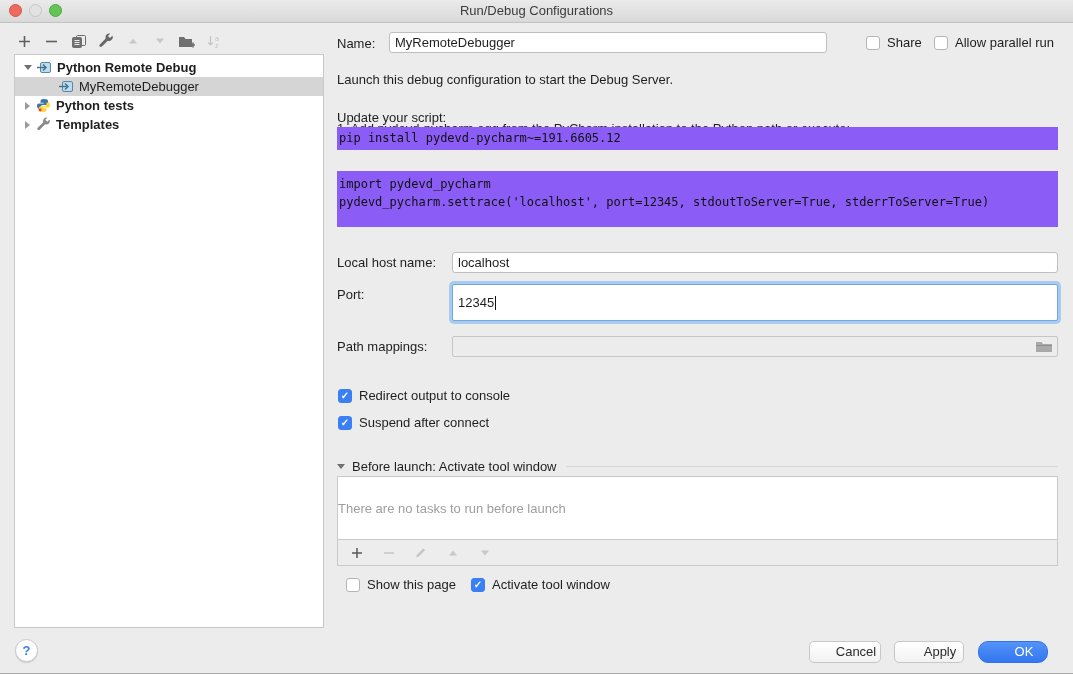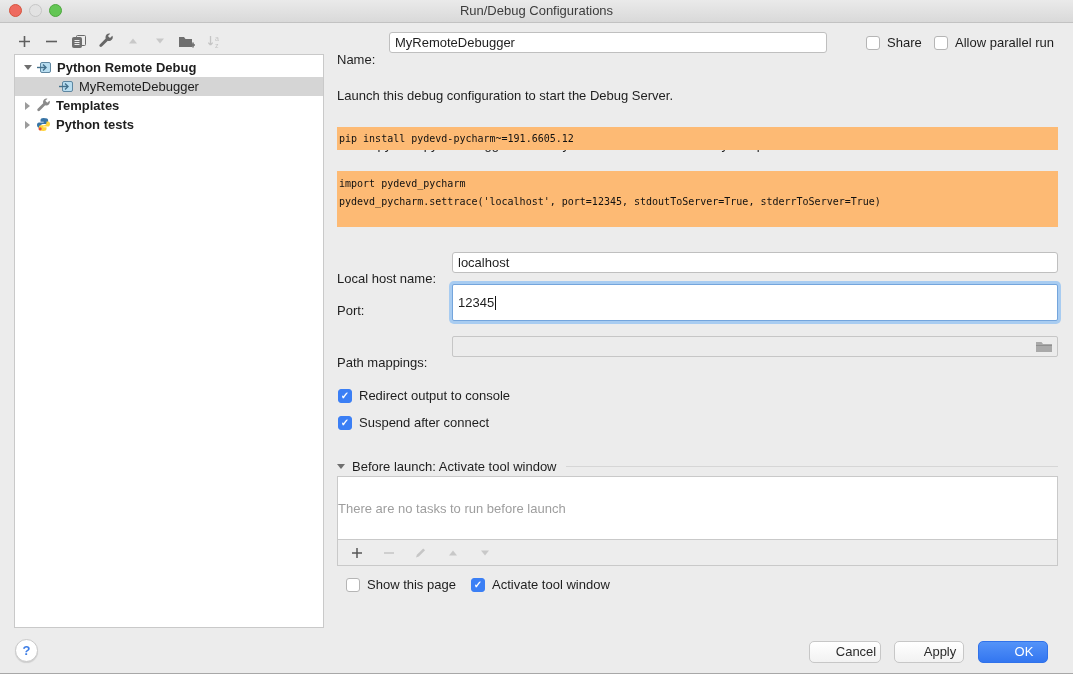--- a/index.html
+++ b/index.html
@@ -27,49 +27,49 @@
   .tree-row.selected{background:#D5D5D5;}
   .tree-row.child{padding-left:41px;}
   .tri-down{width:0;height:0;border-left:4px solid transparent;border-right:4px solid transparent;border-top:5px solid #6F6F6F;}
   .tri-right{width:0;height:0;border-top:4px solid transparent;border-bottom:4px solid transparent;border-left:5px solid #9B9B9B;}
   
   .help-btn{position:absolute;left:15px;top:639px;width:23px;height:23px;border-radius:50%;background:#fff;
     border:1px solid #C9C9C9;box-shadow:0 1px 1px rgba(0,0,0,.12);color:#3E7EE6;font-weight:bold;
     text-align:center;line-height:21px;box-sizing:border-box;cursor:pointer;}
   
   .main{position:absolute;left:337px;top:22px;width:736px;height:652px;}
-  .abs{position:absolute;margin-top:16px;}
+  .abs{position:absolute;}
   .lbl{color:#1e1e1e;}
   .txt-input{position:absolute;height:21px;box-sizing:border-box;border:1px solid #BFBFBF;border-radius:3px;
     background:#fff;font-family:"Liberation Sans",sans-serif;font-size:13px;color:#1e1e1e;padding:0 5px;outline:none;}
   .textbox{position:absolute;height:37px;box-sizing:border-box;border:1px solid #74A5DC;border-radius:2px;
     background:#fff;display:flex;align-items:center;padding:0 5px;box-shadow:0 0 0 3px #A8CCF1;}
   .caret{display:inline-block;width:1px;height:14px;background:#111;margin-left:1px;}
   .disabled-field{position:absolute;height:21px;box-sizing:border-box;border:1px solid #C6C6C6;border-radius:2px;
     background:#ECECEC;}
   .disabled-field .fold{position:absolute;right:4px;top:3px;}
-  .codeblock{position:absolute;left:0;width:721px;background:#fdba74;font-family:"DejaVu Sans Mono",monospace;
-    font-size:10px;color:#111;box-sizing:border-box;padding-left:2px;}
+  .codeblock{position:absolute;left:0;width:721px;background:#8b5cf6;font-family:"DejaVu Sans Mono",monospace;
+    font-size:12px;color:#111;box-sizing:border-box;padding-left:2px;}
   .cb-row{position:absolute;display:flex;align-items:center;gap:7px;}
   .cb{width:14px;height:14px;border-radius:3px;background:#fff;border:1px solid #B5B5B5;box-sizing:border-box;
     flex:none;display:flex;align-items:center;justify-content:center;cursor:pointer;}
   .cb.checked{background:#3B7FF5;border-color:#3B7FF5;}
   .cb.checked::after{content:"✓";color:#fff;font-size:10px;font-weight:bold;line-height:1;}
   .bl-header{position:absolute;left:0;top:437px;width:721px;display:flex;align-items:center;}
   .bl-header .tri{width:0;height:0;border-left:4px solid transparent;border-right:4px solid transparent;
     border-top:5px solid #6F6F6F;margin-right:7px;}
   .bl-header .rule{flex:1;height:1px;background:#D6D6D6;margin-left:9px;}
   .bl-box{position:absolute;left:0;top:454px;width:721px;border:1px solid #C9C9C9;box-sizing:border-box;}
   .bl-list{height:62px;background:#fff;display:flex;align-items:center;justify-content:flex-start;color:#9E9E9E;}
   .bl-toolbar{height:25px;background:#EDEDED;border-top:1px solid #C9C9C9;display:flex;align-items:center;
     gap:15px;padding-left:10px;}
   .btn{position:absolute;top:619px;height:22px;border-radius:5px;border:1px solid #C7C7C7;
     background:linear-gradient(#FFFFFF,#F2F2F2);text-align:center;line-height:20px;font-size:13px;
     color:#2b2b2b;box-sizing:border-box;cursor:pointer;padding-left:22px;}
-  .btn.primary{background:linear-gradient(#5493F8,#3376F0);border-color:#3072EA;color:#fff;}
+  .btn.primary{background:linear-gradient(#5493F8,#3376F0);border-color:#3072EA;color:#fff;border-radius:10px;}
   .name-row-label{position:absolute;left:0;top:14px;}
 </style>
 </head>
 <body>
 
 <div class="window">
 
   <div class="titlebar">
     <div class="lights">
       <div class="light red"></div>
@@ -149,38 +149,38 @@
             <path d="M7 3.5l3 3-3 3" fill="none" stroke="#43708C" stroke-width="1.4"></path>
           </svg>
       </span>
       <span>MyRemoteDebugger</span>
     </div>
     <div class="tree-row bold">
       <span class="tw">
           <span class="tri-right"></span>
         </span>
       <span class="ticon">
-        <svg width="15" height="15" viewBox="0 0 16 16">
-            <path fill="#8A8A8A" d="M14.8 4.2c0 2-1.7 3.7-3.7 3.7-.4 0-.9-.1-1.3-.2l-5.9 5.9c-.6.6-1.5.6-2.1 0-.6-.6-.6-1.5 0-2.1l5.9-5.9c-.1-.4-.2-.8-.2-1.3C7.5 2.3 9.2.6 11.2.6c.4 0 .7 0 1 .1L9.9 3 12 5.1l2.3-2.3c.4.4.5.9.5 1.4z"></path>
-          </svg>
-      </span>
-      <span>Templates</span>
-    </div>
-    <div class="tree-row bold">
-      <span class="tw">
-          <span class="tri-right"></span>
-        </span>
-      <span class="ticon">
         <svg width="15" height="15" viewBox="0 0 15 15">
             <path d="M7.4 1C5.6 1 4.5 1.8 4.5 3v1.7h3.2v.8H3C1.7 5.5 1 6.6 1 8.1c0 1.5.7 2.6 2 2.6h1.5V9.2c0-1.3 1.1-2.3 2.4-2.3h3.2c1.1 0 2-.9 2-2V3c0-1.2-1.1-2-4.7-2z" fill="#3874A5"></path>
             <path d="M7.6 14c1.8 0 2.9-.8 2.9-2v-1.7H7.3v-.8h4.7c1.3 0 2-1.1 2-2.6 0-1.5-.7-2.4-2-2.4h-1.5v1.3c0 1.3-1.1 2.5-2.4 2.5H4.9c-1.1 0-2 .9-2 2v1.7c0 1.2 1.1 2 4.7 2z" fill="#FFD43B"></path>
             <circle cx="4.1" cy="11.8" r="1.6" fill="#E44D3C"></circle>
           </svg>
       </span>
       <span>Python tests</span>
+    </div>
+    <div class="tree-row bold">
+      <span class="tw">
+          <span class="tri-right"></span>
+        </span>
+      <span class="ticon">
+        <svg width="15" height="15" viewBox="0 0 16 16">
+            <path fill="#8A8A8A" d="M14.8 4.2c0 2-1.7 3.7-3.7 3.7-.4 0-.9-.1-1.3-.2l-5.9 5.9c-.6.6-1.5.6-2.1 0-.6-.6-.6-1.5 0-2.1l5.9-5.9c-.1-.4-.2-.8-.2-1.3C7.5 2.3 9.2.6 11.2.6c.4 0 .7 0 1 .1L9.9 3 12 5.1l2.3-2.3c.4.4.5.9.5 1.4z"></path>
+          </svg>
+      </span>
+      <span>Templates</span>
     </div>
   </div>
 
   <div class="help-btn">?</div>
 
   <div class="main">
 
     <span class="abs name-row-label lbl">Name:</span>
     <input class="txt-input" style="left: 52px; top: 10px; width: 438px;" value="MyRemoteDebugger">
     <div class="cb-row" style="left:529px;top:13px;">

